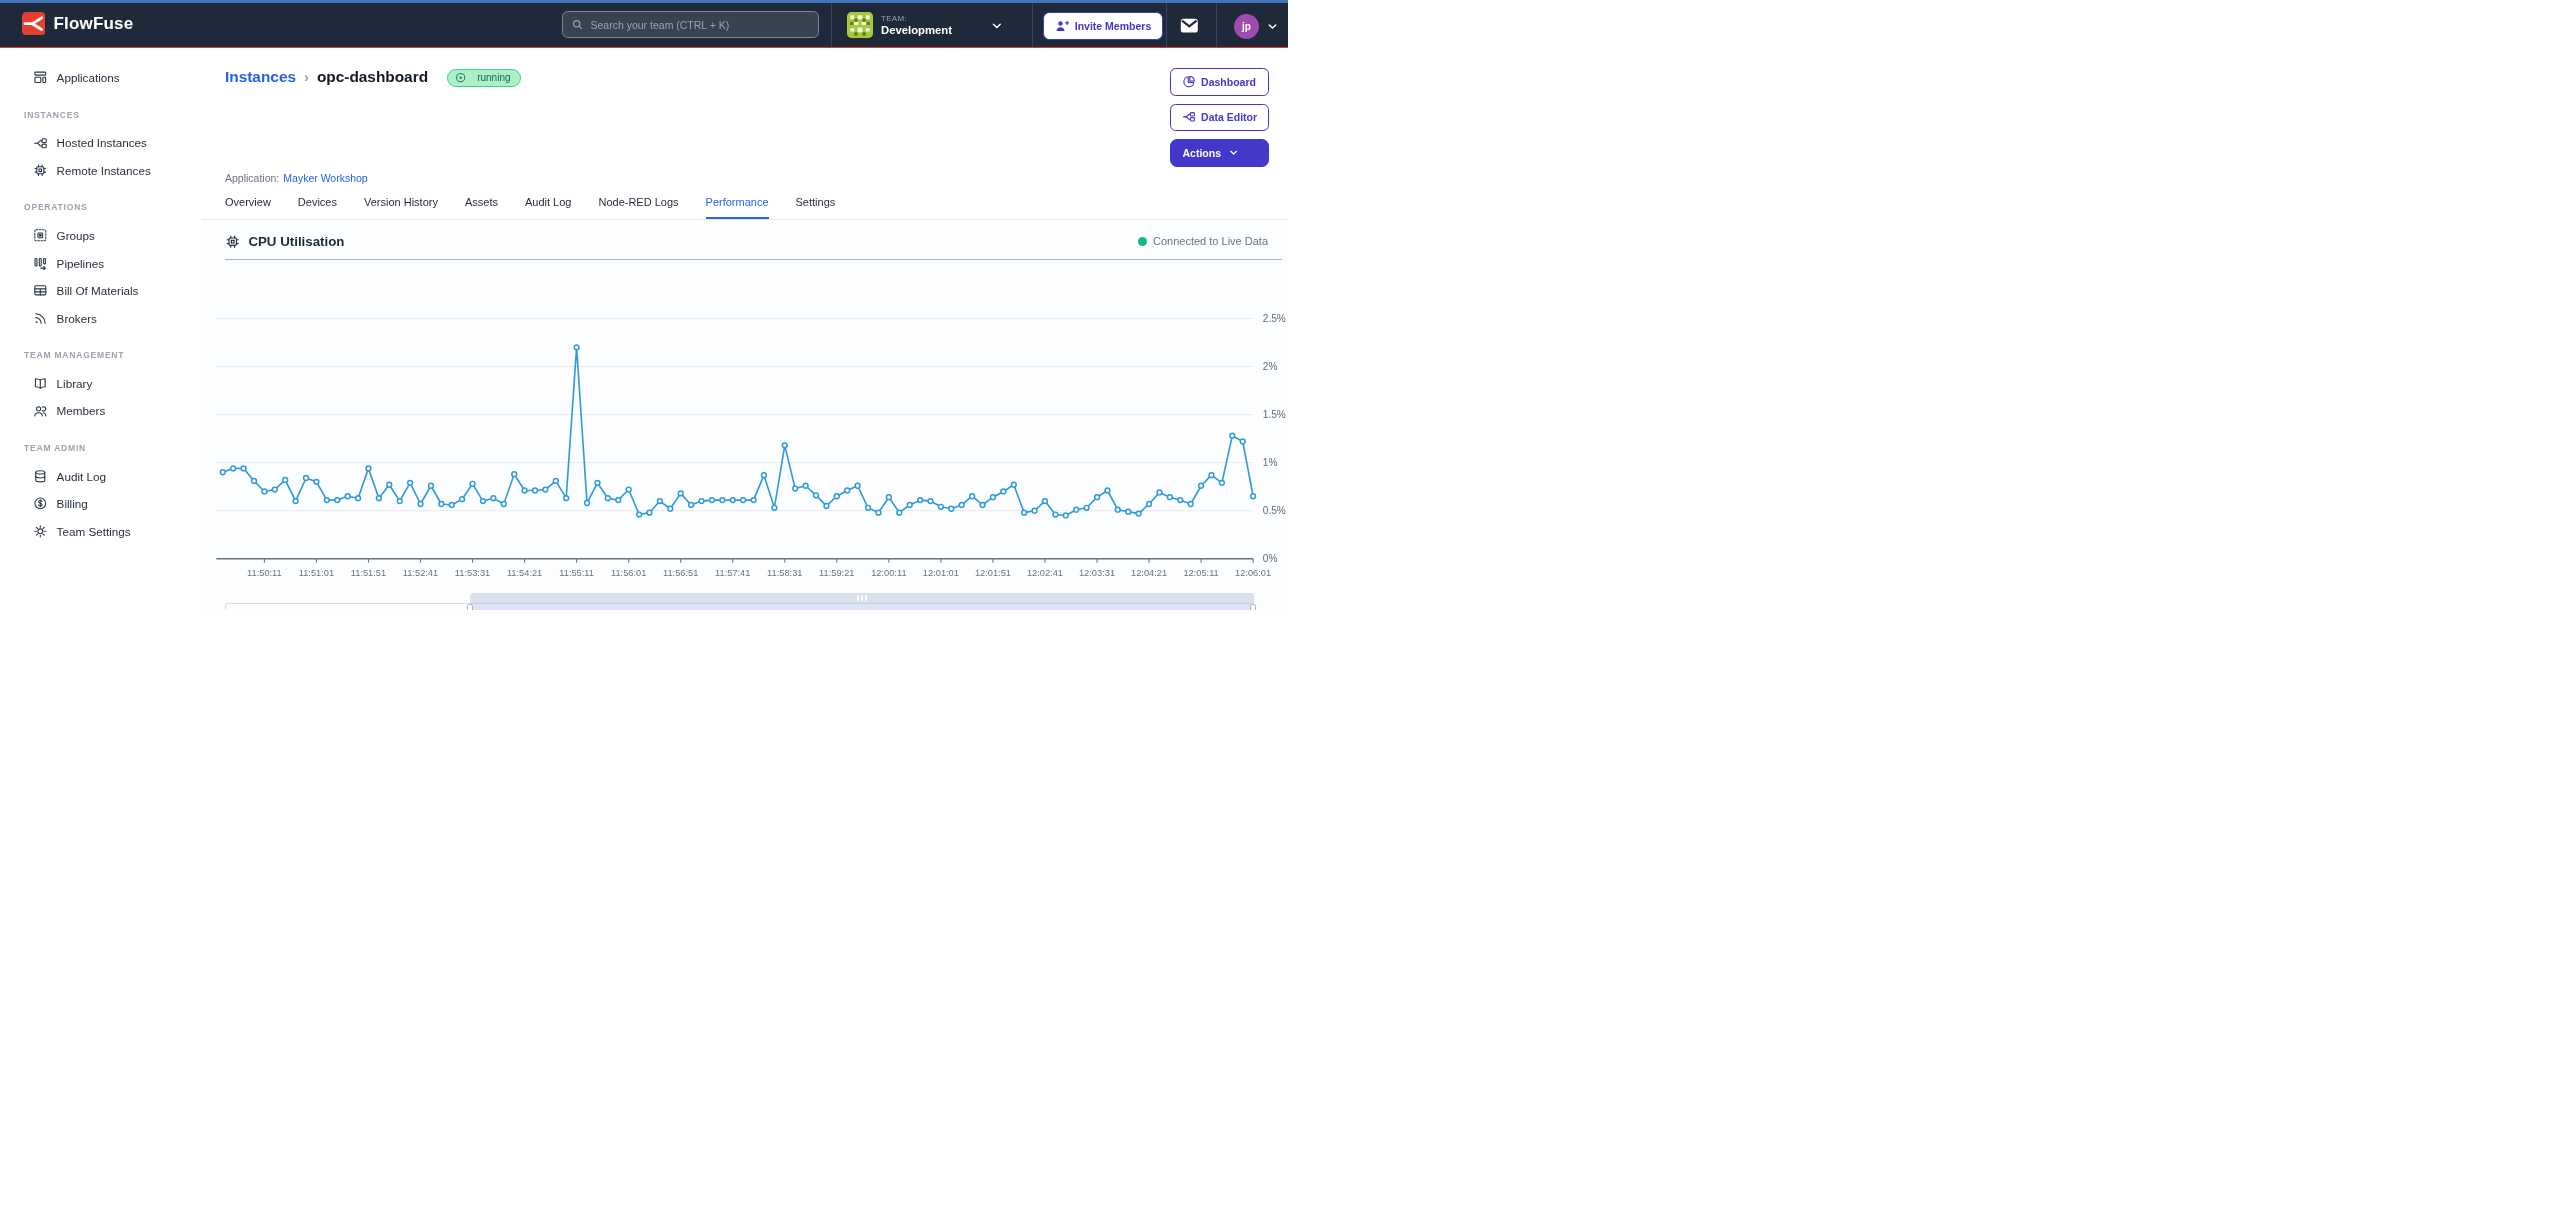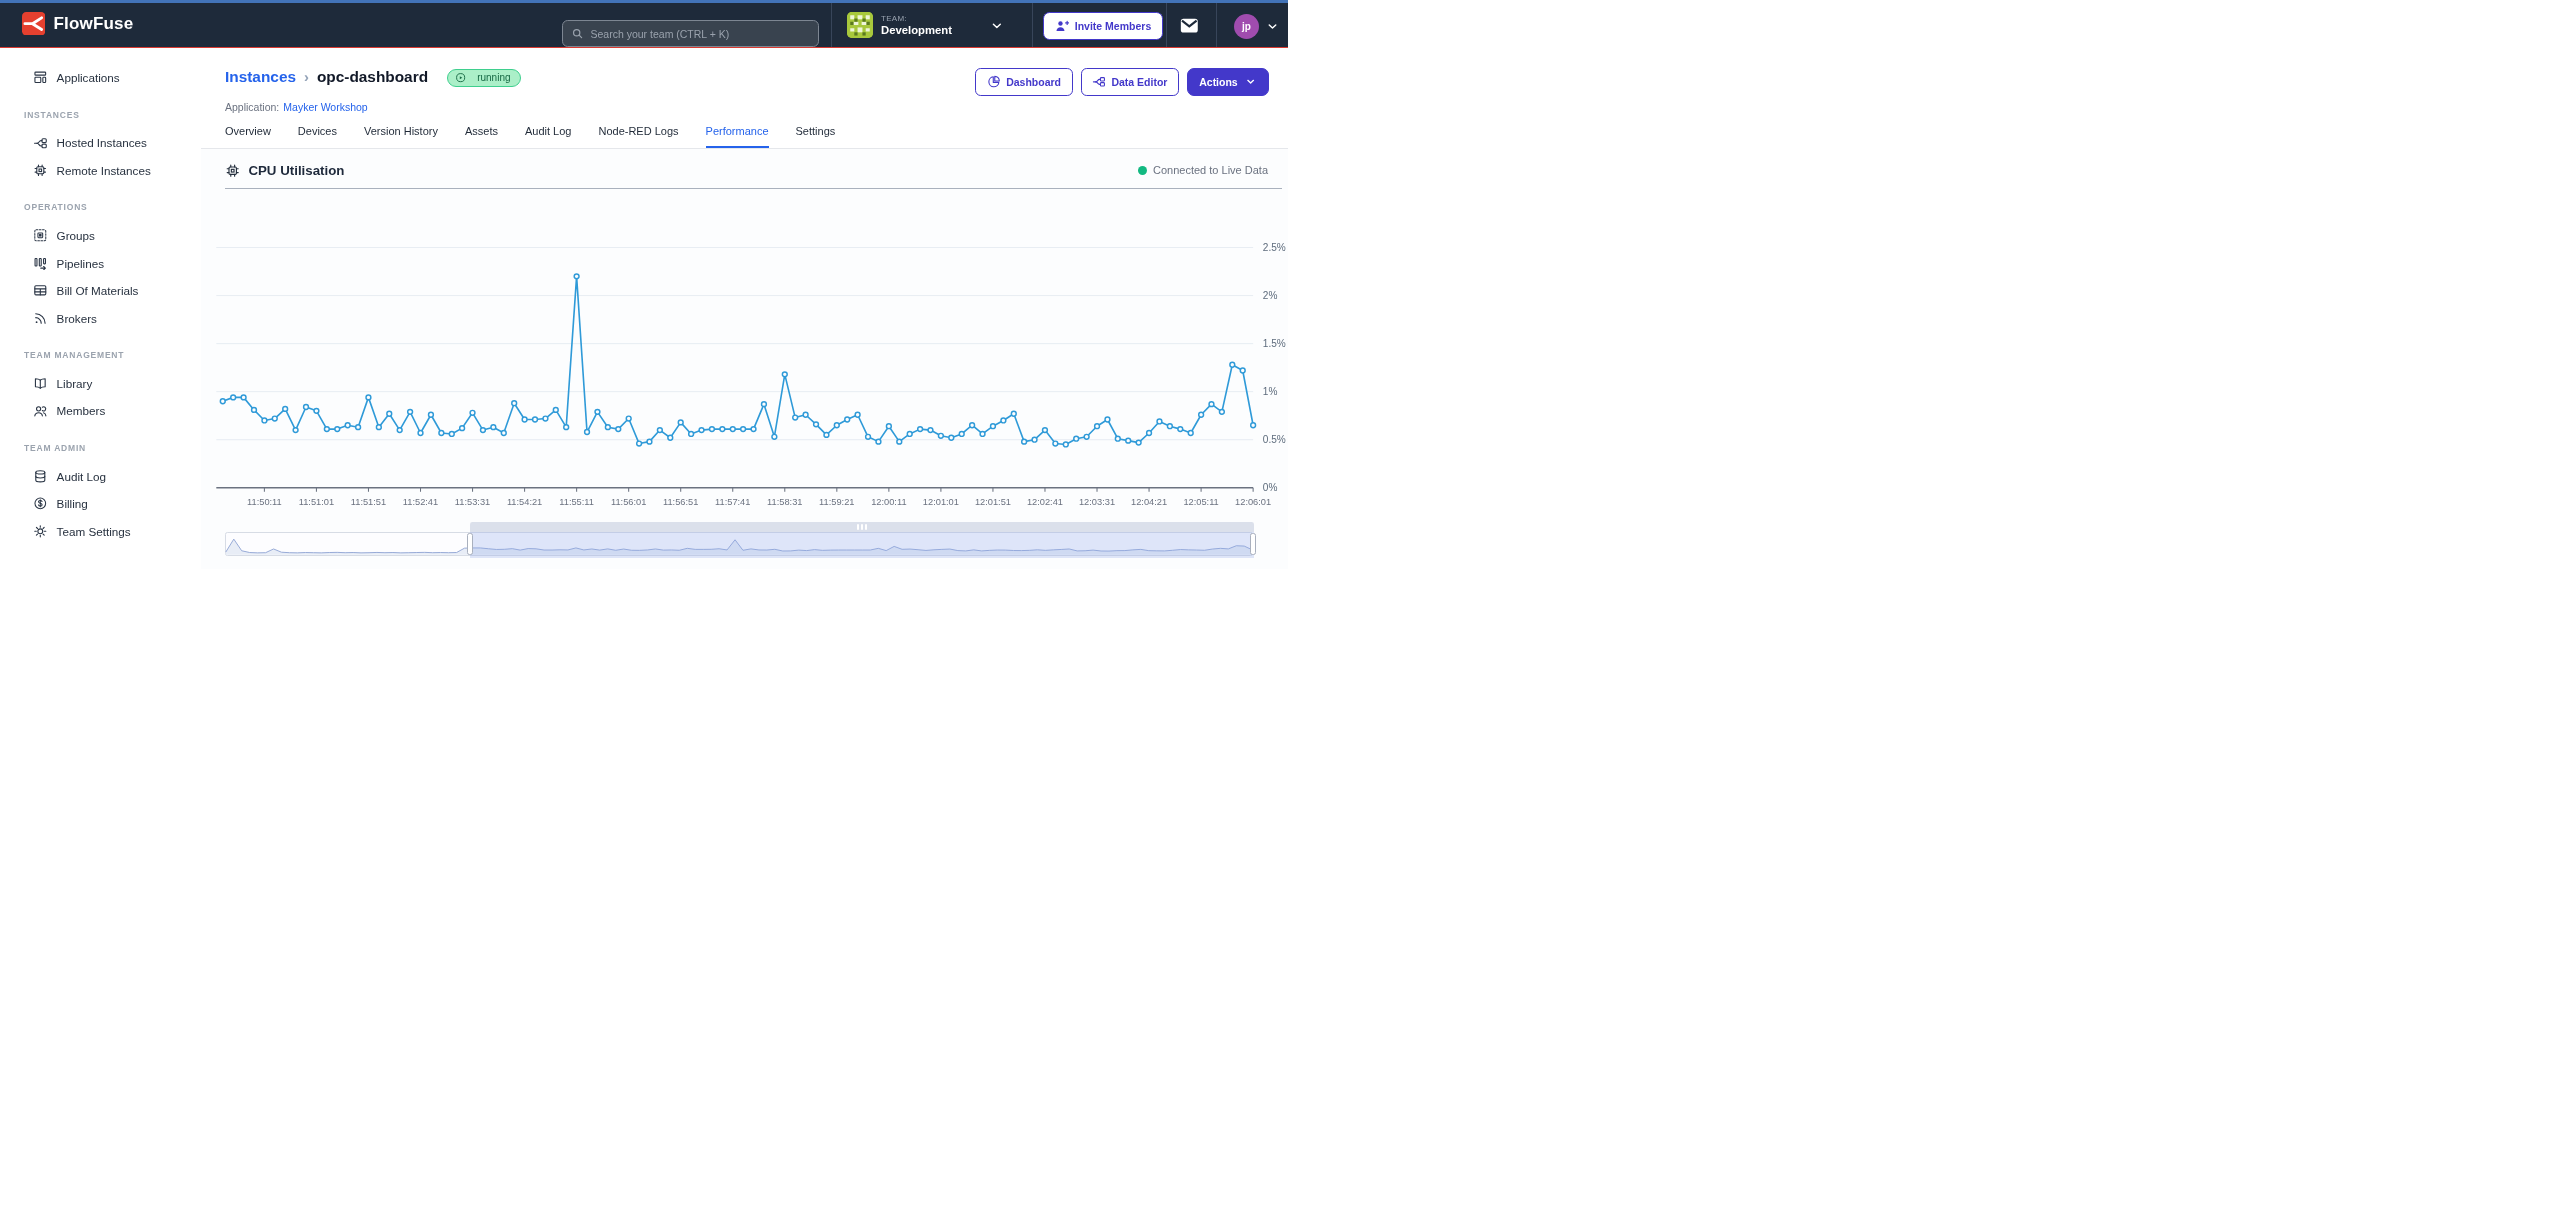--- a/index.html
+++ b/index.html
@@ -5,21 +5,21 @@
   * { margin:0; padding:0; box-sizing:border-box; }
   html,body { background:#fff; }
   body { font-family:"Liberation Sans","DejaVu Sans",sans-serif; }
   .app { position:relative; width:1288px; height:610px; overflow:hidden; background:#fff; }
 
   
   .navbar { position:absolute; top:0; left:0; right:0; height:48px;
     background:#1e2a3a; border-top:3.2px solid #4273b8; border-bottom:1.6px solid #da3a31; }
   .brand { position:absolute; left:22px; top:9px; display:flex; align-items:center; gap:8px; }
   .brand-name { color:#fff; font-size:17px; font-weight:bold; letter-spacing:0.2px; }
-  .nav-search { position:absolute; left:562px; top:17px; width:257px; height:27px;
+  .nav-search { position:absolute; left:562px; top:8px; width:257px; height:27px;
     background:#39434f; border:0.8px solid #7d8692; border-radius:5.7px;
     display:flex; align-items:center; padding:0 8px; gap:6.5px; }
   .nav-search input { background:transparent; border:none; outline:none; color:#aab1ba;
     font-size:10.5px; width:100%; font-family:inherit; }
   .nav-search input::placeholder { color:#9aa2ad; }
   .nav-divider { position:absolute; top:0; bottom:0; width:0.8px; background:#38455a; }
   .team-block { position:absolute; left:847px; top:9px; display:flex; align-items:center; gap:8px; cursor:pointer; }
   .team-avatar { width:26px; height:26px; border-radius:4.9px; overflow:hidden; background:#a6c63b; }
   .team-label { color:#9aa3b0; font-size:8px; letter-spacing:0.3px; }
   .team-name { color:#fff; font-size:11.3px; font-weight:bold; margin-top:0.8px; }
@@ -44,21 +44,21 @@
   
   .main { position:absolute; left:201px; top:48px; right:0; bottom:0; background:#fff; }
   .page-head { padding:20px 19.4px 0 24px; display:flex; align-items:flex-start; }
   .crumb-wrap { display:flex; align-items:center; gap:8px; }
   .crumb-root { color:#2563eb; font-size:15.4px; font-weight:bold; cursor:pointer; }
   .crumb-sep { color:#94a3b8; font-size:14.6px; font-weight:bold; }
   .crumb-name { color:#111827; font-size:15.4px; font-weight:bold; }
   .status-badge { margin-left:11.3px; margin-top:0.8px; display:flex; align-items:center; gap:11px;
     background:#abefc8; border:1.2px solid #3fcf8e; border-radius:808px; padding:2.4px 9px 2.4px 6.5px;
     color:#176944; font-size:10px; }
-  .head-buttons { margin-left:auto; display:flex; gap:8px; }
+  .head-buttons { margin-left:auto; display:flex; gap:8px;flex-direction:column; }
   .btn-outline { height:27.5px; padding:0 10.5px; background:#fff; border:1.6px solid #4338ca; border-radius:5.7px;
     color:#4338ca; font-weight:bold; font-size:10.5px; display:flex; align-items:center; gap:5.7px; cursor:pointer; font-family:inherit;}
   .btn-solid { height:27.5px; padding:0 11.3px; background:#4338ca; border:1.6px solid #4338ca; border-radius:7px;
     color:#fff; font-weight:bold; font-size:10.5px; display:flex; align-items:center; gap:7.3px; cursor:pointer; font-family:inherit;}
   .app-row { padding:5.7px 19.4px 0 24px; font-size:10.5px; color:#6b7280; display:flex; gap:4px; }
   .app-link { color:#2563eb; cursor:pointer; }
   .tabs { margin-top:12px; padding-left:24px; display:flex; gap:27px; }
   .tab { font-size:11px; color:#1f2937; padding-bottom:9px; cursor:pointer; border-bottom:2.4px solid transparent; }
   .tab.active { color:#2563eb; border-bottom-color:#2563eb; font-weight:normal; }
   .tabs-rule { height:0.8px; background:#e5e7eb; }

